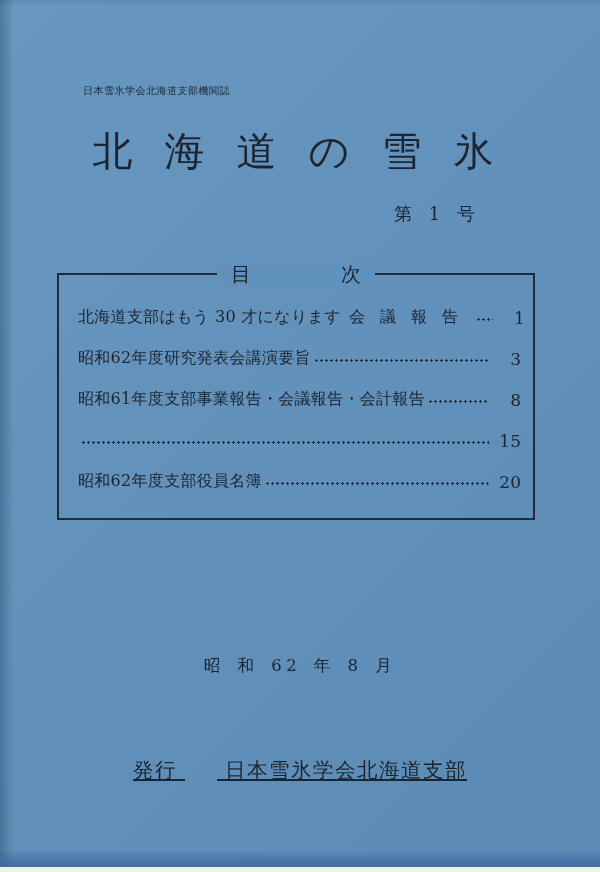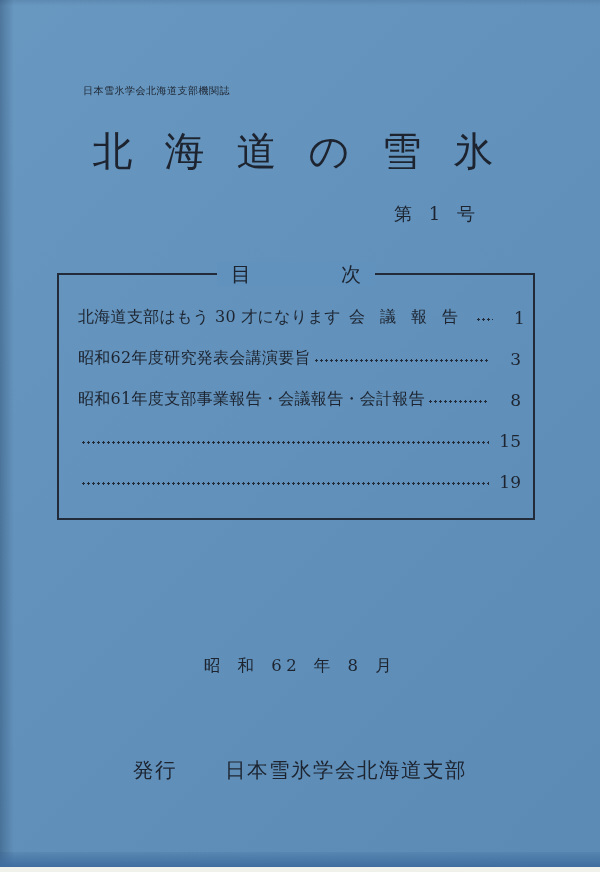--- a/index.html
+++ b/index.html
@@ -162,20 +162,21 @@
   }
   .publisher-line {
     position: absolute;
     left: 0;
     top: 756px;
     width: 600px;
     text-align: center;
     font-size: 20.5px;
     letter-spacing: 1.5px;
     white-space: nowrap;
+    text-decoration: underline;
   }
   .pub-gap {
     display: inline-block;
     width: 32px;
   }
 </style>
 </head>
 <body>
 
 <div class="cover">
@@ -216,22 +217,23 @@
         <span class="leader"></span>
         <span class="toc-page">8</span>
       </div>
 
       <div class="toc-row">
         <span class="leader"></span>
         <span class="toc-page">15</span>
       </div>
 
       <div class="toc-row">
-        <span class="leader"></span>
-        <span class="toc-page">19</span>
+        <span class="toc-label">昭和62年度支部役員名簿</span>
+        <span class="leader"></span>
+        <span class="toc-page">20</span>
       </div>
 
     </div>
   </div>
 
   <div class="date-line">昭 和 62 年  8 月</div>
 
   <div class="publisher-line">
     <span>発行</span>
     <span class="pub-gap"></span>

